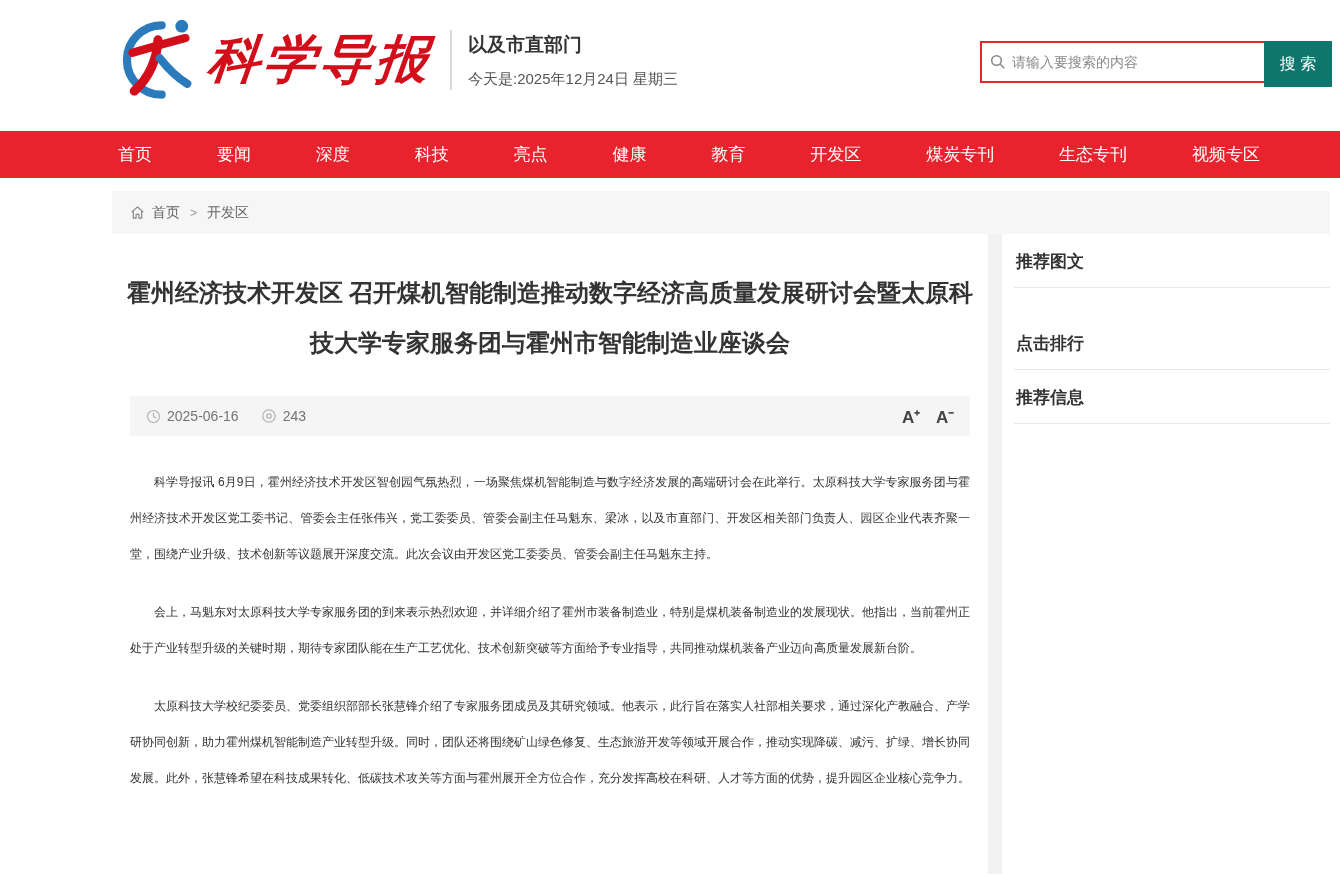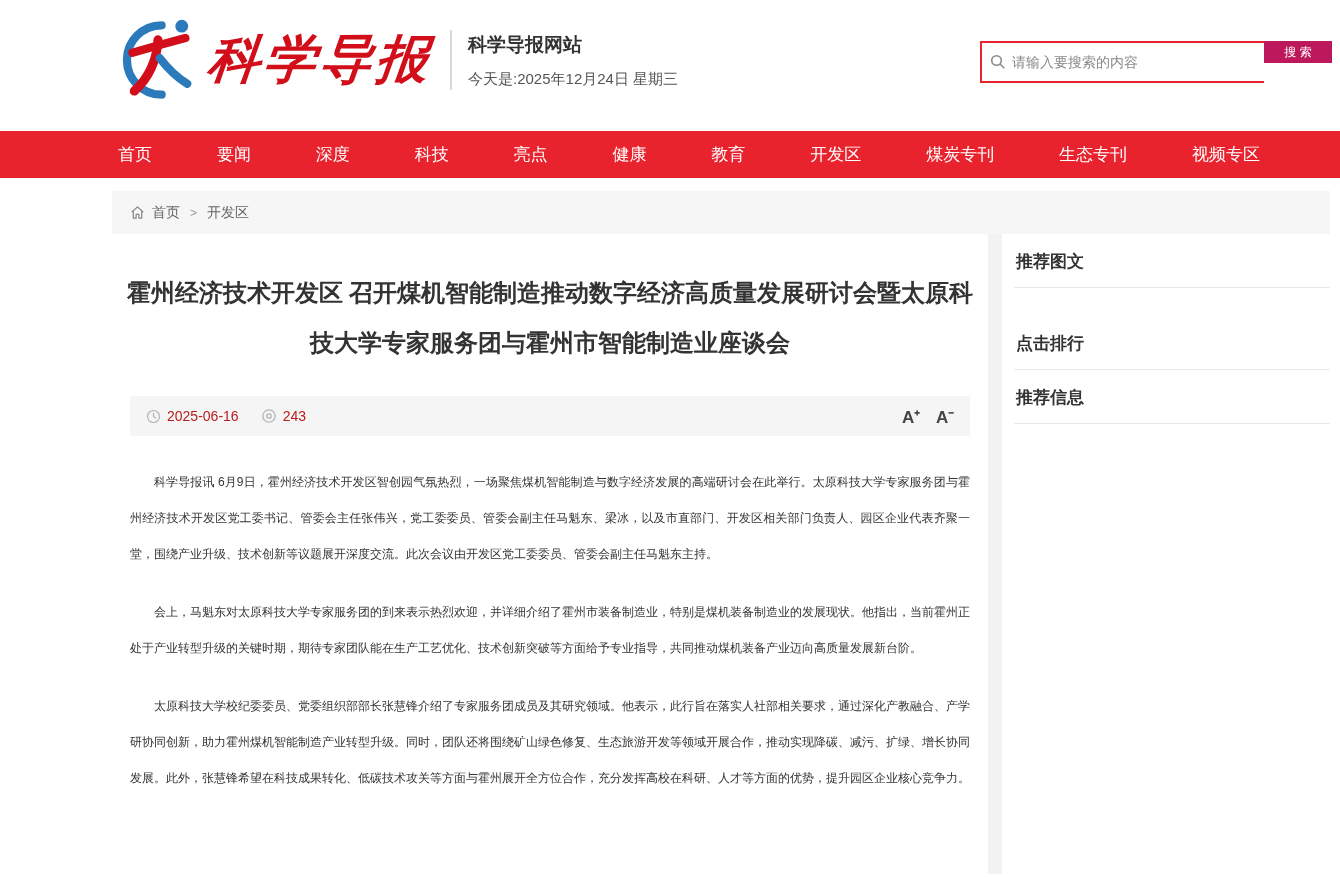--- a/index.html
+++ b/index.html
@@ -18,22 +18,22 @@
   .site-name { font-size: 19px; font-weight: bold; color: #333; }
   .site-date { font-size: 15px; color: #555; margin-top: 12px; }
 
   .search-wrap { position: absolute; right: 8px; top: 41px; display: flex; }
   .search-box { display: flex; align-items: center; width: 284px; height: 42px;
     border: 2px solid #e8232e; border-right: none; background: #fff; padding-left: 8px; }
   .search-box svg { flex: 0 0 auto; }
   .search-input { border: none; outline: none; width: 100%; height: 100%; font-size: 14px;
     padding-left: 6px; color: #333; font-family: "Liberation Sans", sans-serif; }
   .search-input::placeholder { color: #8a8a8a; }
-  .search-btn { width: 68px; height: 22px; background: #be185d; color: #fff; border: none;
-    font-size: 12px; cursor: pointer; font-family: "Liberation Sans", sans-serif; }
+  .search-btn { width: 68px; height: 46px; background: #0f766e; color: #fff; border: none;
+    font-size: 16px; cursor: pointer; font-family: "Liberation Sans", sans-serif; }
 
   
   .nav { height: 47px; background: #e8232e; display: flex; align-items: center;
     justify-content: space-between; padding: 0 80px 0 118px; }
   .nav-item { color: #fff; font-size: 17px; text-decoration: none; cursor: pointer; white-space: nowrap; }
 
   
   .breadcrumb { margin: 13px 10px 0 112px; width: 1218px; height: 43px; background: #f6f6f7;
     display: flex; align-items: center; padding-left: 18px; font-size: 14px; color: #666; }
   .breadcrumb a { color: #666; text-decoration: none; cursor: pointer; }
@@ -44,21 +44,21 @@
   .main { display: flex; margin-left: 112px; width: 1218px; align-items: stretch; min-height: 640px; }
   .article-col { width: 876px; background: #fff; padding-top: 34px; }
   .col-gap { width: 14px; background: #f2f2f2; }
   .side-col { flex: 1; padding-left: 12px; }
 
   
   .article-title { font-size: 24px; font-weight: bold; color: #333; text-align: center;
     line-height: 50px; padding: 0 14px; font-family: Liberation Serif, serif; }
   .meta-bar { margin: 28px 18px 0 18px; height: 40px; background: #f5f5f5; display: flex;
     align-items: center; justify-content: space-between; padding: 0 16px; }
-  .meta-left { display: flex; align-items: center; color: #b91c1c; font-size: 14px; }
+  .meta-left { display: flex; align-items: center; color: #737373; font-size: 14px; }
   .meta-left svg { margin-right: 6px; }
   .meta-views { margin-left: 22px; display: flex; align-items: center; }
   .font-controls { display: flex; align-items: center; gap: 16px; }
   .font-btn { background: none; border: none; font-size: 17px; font-weight: bold; color: #444;
     cursor: pointer; font-family: "Liberation Sans", sans-serif; }
   .article-body { padding: 6px 18px 0 18px; }
   .article-body p { font-size: 12px; color: #333; line-height: 36px; text-indent: 2em;
     text-align: justify; margin-top: 22px; }
 
   
@@ -77,21 +77,21 @@
         <path d="M54 8 A 38 38 0 1 0 54 84" fill="none" stroke="#2a7abc" stroke-width="9" stroke-linecap="round"></path>
         <circle cx="76" cy="9" r="7" fill="#2a7abc"></circle>
         <path d="M22 38 Q 50 30 80 22" fill="none" stroke="#d10e1a" stroke-width="9" stroke-linecap="round"></path>
         <path d="M50 24 Q 48 58 24 80" fill="none" stroke="#d10e1a" stroke-width="10" stroke-linecap="round"></path>
         <path d="M52 44 Q 66 62 82 72" fill="none" stroke="#2a7abc" stroke-width="9" stroke-linecap="round"></path>
       </svg>
       <span class="logo-calligraphy">科学导报</span>
     </a>
     <span class="brand-divider"></span>
     <div class="site-meta">
-      <span class="site-name">科学导报网站</span>
+      <span class="site-name">以及市直部门</span>
       <span class="site-date">今天是:2025年12月24日 星期三</span>
     </div>
   </div>
 
   <div class="search-wrap">
     <div class="search-box">
       <svg width="16" height="16" viewBox="0 0 16 16">
         <circle cx="6.5" cy="6.5" r="4.8" fill="none" stroke="#8a8a8a" stroke-width="1.6"></circle>
         <line x1="10.3" y1="10.3" x2="14.3" y2="14.3" stroke="#8a8a8a" stroke-width="1.6"></line>
       </svg>

